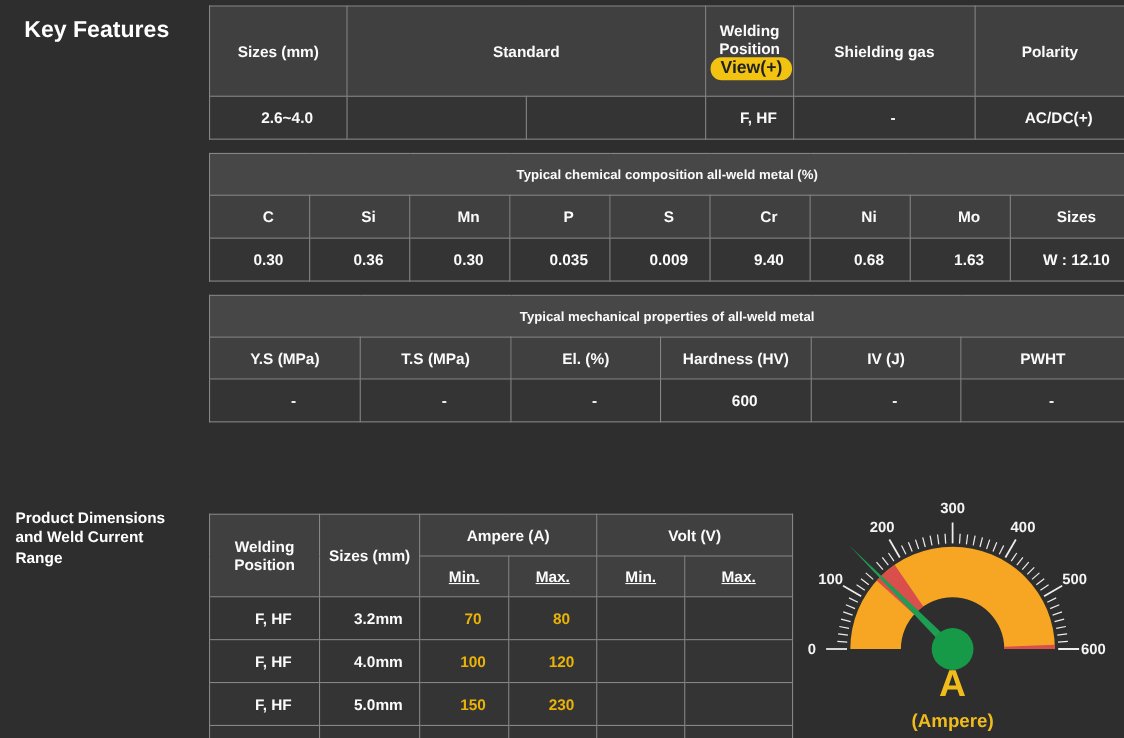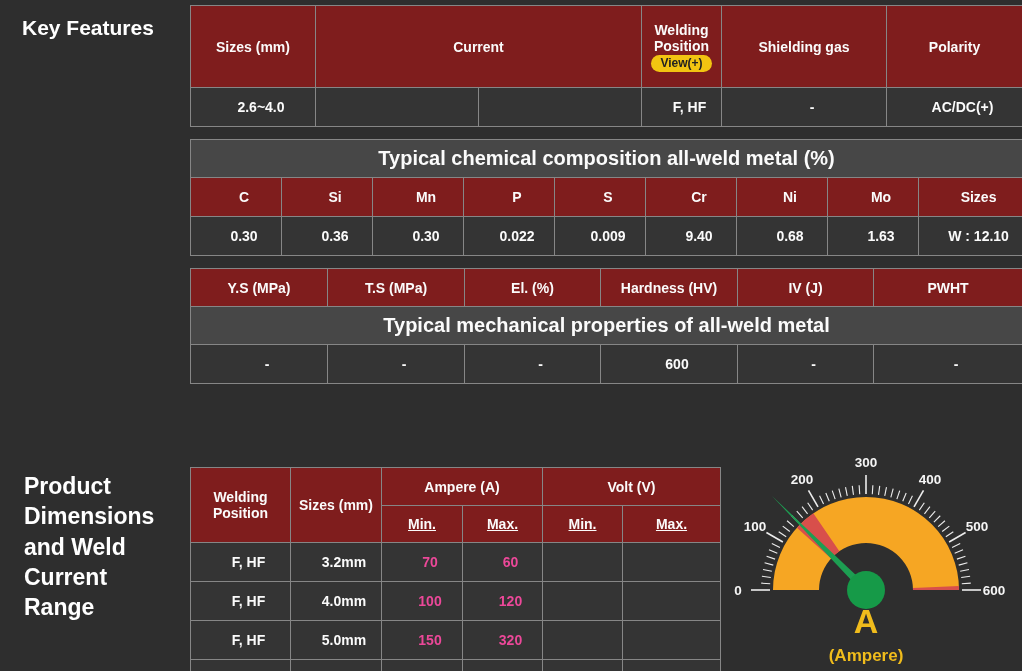--- a/index.html
+++ b/index.html
@@ -11,52 +11,52 @@
     position:relative;
     font-family:"Liberation Sans", sans-serif;
     color:#fff;
   }
 
   h1.key-heading {
     position:absolute; left:8px; top:2px; margin:14px;
     font-size:21px; font-weight:700; color:#ffffff;
   }
   h2.prod-heading {
-    position:absolute; left:8px; top:455px; width:158px; margin:16px;
-    font-size:23px; line-height:1.32; font-weight:700; color:#ffffff;
+    position:absolute; left:8px; top:455px; width:158px; margin:6px;
+    font-size:14px; line-height:1.32; font-weight:700; color:#ffffff;
   }
 
   table { border-collapse:collapse; table-layout:fixed; }
   th, td {
     border:1px solid #868686;
     background:#343434;
     color:#fbfbfb;
     font-weight:700;
     font-size:14px;
     text-align:center;
     vertical-align:middle;
     padding:0 4px;
     overflow:hidden;
   }
-  th { background:#7f1d1d; }
-  .title-cell { background:#474747; font-size:20px;margin-top:18px; }
+  th { background:#404040; }
+  .title-cell { background:#474747; font-size:12px;margin-top:18px; }
 
   tr.h82 > * { height:82px; }
   tr.h39 > * { height:39px;padding-left:20px; }
   tr.h38 > * { height:38px; }
   tr.h37 > * { height:37px;text-decoration:underline; }
   tr.h20 > * { height:20px; }
 
-  .gold { color:#ec4899; }
+  .gold { color:#eab308; }
 
   .badge {
     display:inline-block;
     background:#f2c411;
     color:#222222;
-    font-size:12px;
+    font-size:16px;
     font-weight:700;
     border-radius:10px;
     padding:1px 9px 2px 9px;
     margin-top:0;
     cursor:pointer;
   }
 
   #spec-table      { position:absolute; left:190px; top:5px;   width:832px; }
   #chem-table      { position:absolute; left:190px; top:139px; width:832px; }
   #mech-table      { position:absolute; left:190px; top:268px; width:832px; }
@@ -73,21 +73,21 @@
     <col style="width:125px">
       <col style="width:163px">
       <col style="width:163px">
     <col style="width:80px">
       <col style="width:165px">
       <col style="width:136px">
   </colgroup>
   <tbody>
       <tr class="h82">
     <th>Sizes (mm)</th>
-    <th colspan="2">Current</th>
+    <th colspan="2">Standard</th>
     <th>
       <div>Welding Position</div>
       <span class="badge">View(+)</span>
     </th>
     <th>Shielding gas</th>
     <th>Polarity</th>
   </tr>
   <tr class="h39">
     <td>2.6~4.0</td>
     <td></td>
@@ -123,50 +123,50 @@
     <th>S</th>
     <th>Cr</th>
     <th>Ni</th>
     <th>Mo</th>
     <th>Sizes</th>
   </tr>
   <tr class="h39">
     <td>0.30</td>
     <td>0.36</td>
     <td>0.30</td>
-    <td>0.022</td>
+    <td>0.035</td>
     <td>0.009</td>
     <td>9.40</td>
     <td>0.68</td>
     <td>1.63</td>
     <td>W : 12.10</td>
   </tr>
 </tbody>
   </table>
 
 <table id="mech-table">
   <colgroup>
     <col style="width:137px">
       <col style="width:137px">
       <col style="width:136px">
     <col style="width:137px">
       <col style="width:136px">
       <col style="width:149px">
   </colgroup>
   <tbody>
       <tr class="h38">
+    <th class="title-cell" colspan="6">Typical mechanical properties of all-weld metal</th>
+  </tr>
+  <tr class="h38">
     <th>Y.S (MPa)</th>
     <th>T.S (MPa)</th>
     <th>El. (%)</th>
     <th>Hardness (HV)</th>
     <th>IV (J)</th>
     <th>PWHT</th>
-  </tr>
-  <tr class="h38">
-    <th class="title-cell" colspan="6">Typical mechanical properties of all-weld metal</th>
   </tr>
   <tr class="h39">
     <td>-</td>
     <td>-</td>
     <td>-</td>
     <td>600</td>
     <td>-</td>
     <td>-</td>
   </tr>
 </tbody>
@@ -193,37 +193,37 @@
   <tr class="h37">
     <th>Min.</th>
     <th>Max.</th>
     <th>Min.</th>
     <th>Max.</th>
   </tr>
   <tr class="h39">
     <td>F, HF</td>
     <td>3.2mm</td>
     <td class="gold">70</td>
-    <td class="gold">60</td>
+    <td class="gold">80</td>
     <td></td>
     <td></td>
   </tr>
   <tr class="h39">
     <td>F, HF</td>
     <td>4.0mm</td>
     <td class="gold">100</td>
     <td class="gold">120</td>
     <td></td>
     <td></td>
   </tr>
   <tr class="h39">
     <td>F, HF</td>
     <td>5.0mm</td>
     <td class="gold">150</td>
-    <td class="gold">320</td>
+    <td class="gold">230</td>
     <td></td>
     <td></td>
   </tr>
   <tr class="h20">
     <td></td>
         <td></td>
         <td></td>
     <td></td>
         <td></td>
         <td></td>

